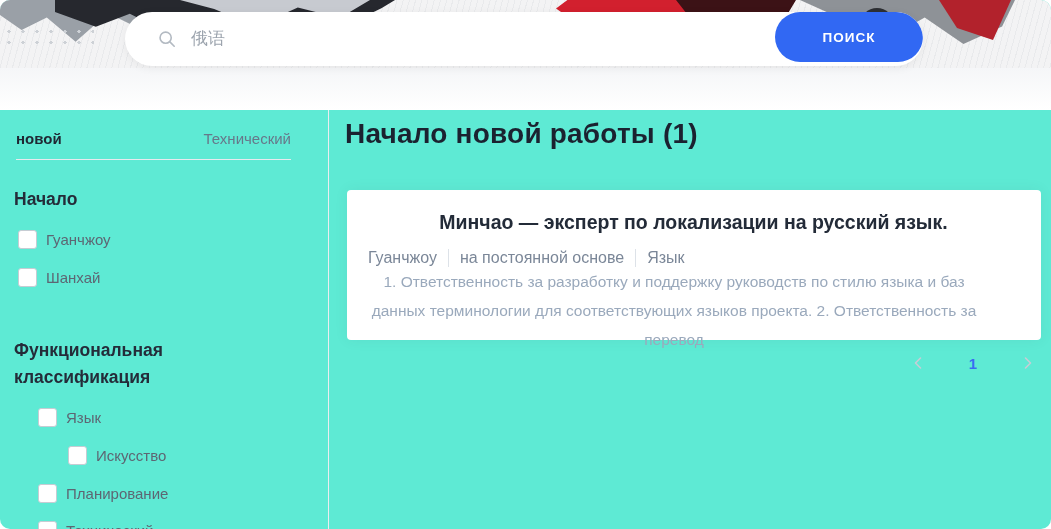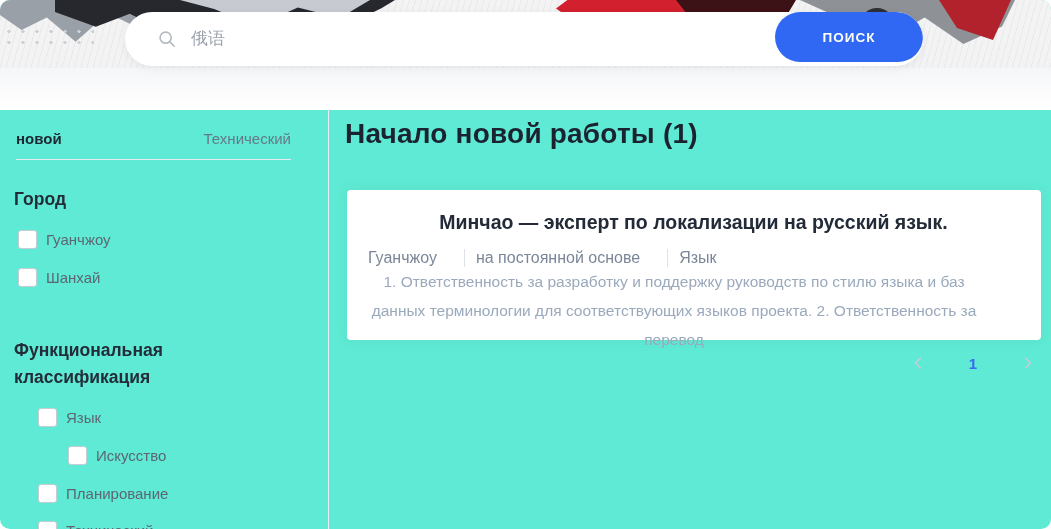--- a/index.html
+++ b/index.html
@@ -70,21 +70,21 @@
 
   
   .main-title{position:absolute;left:345px;top:118px;font-size:28px;font-weight:bold;
     color:#1b2230;letter-spacing:.2px;}
   .job-card{position:absolute;left:347px;top:190px;width:694px;height:150px;background:#fff;
     border-radius:4px;box-shadow:0 0 14px rgba(60,70,90,.07);cursor:pointer;
     padding:20px 22px 0 21px;box-sizing:border-box;text-align:center;}
   .job-title{font-size:19.5px;font-weight:bold;color:#232b38;line-height:24px;}
   .job-meta{display:flex;align-items:center;margin-top:15px;}
   .meta-item{font-size:16px;color:#7b8798;}
-  .meta-item + .meta-item{border-left:1px solid #dde2e8;padding-left:11px;margin-left:27px;}
+  .meta-item + .meta-item{border-left:1px solid #dde2e8;padding-left:11px;margin-left:11px;}
   .job-desc{margin-top:0;font-size:15.5px;color:#9aa9bc;line-height:29px;width:612px;}
 
   .pagination{position:absolute;left:905px;top:350px;width:136px;height:26px;
     display:flex;align-items:center;justify-content:space-between;}
   .pg-arrow{width:26px;height:26px;display:flex;align-items:center;justify-content:center;
     cursor:pointer;}
   .pg-num{font-size:15px;font-weight:bold;color:#3a6bf2;cursor:pointer;}
 </style>
 </head>
 <body>
@@ -115,21 +115,21 @@
     <button class="search-btn">ПОИСК</button>
   </div>
 
   <div class="sidebar">
     <div class="filter-row">
       <span class="filter-label">новой</span>
       <span class="clear-link">Технический</span>
     </div>
     <div class="side-divider"></div>
 
-    <div class="sec-title city">Город</div>
+    <div class="sec-title city">Начало</div>
     <div class="cb-row row-city-0">
       <span class="cb-box"></span>
       <span class="cb-label">Гуанчжоу</span>
     </div>
     <div class="cb-row row-city-1">
       <span class="cb-box"></span>
       <span class="cb-label">Шанхай</span>
     </div>
 
     <div class="sec-title func">Функциональная классификация</div>

